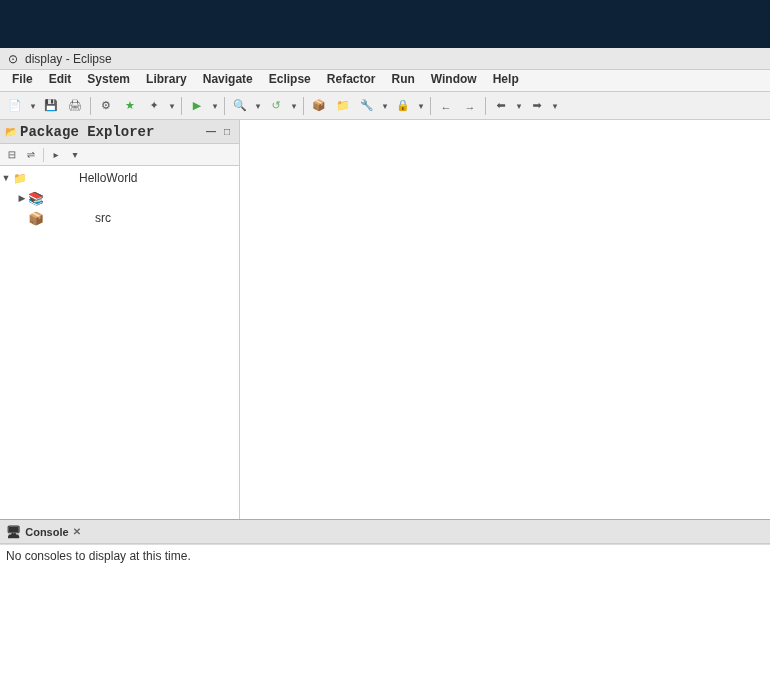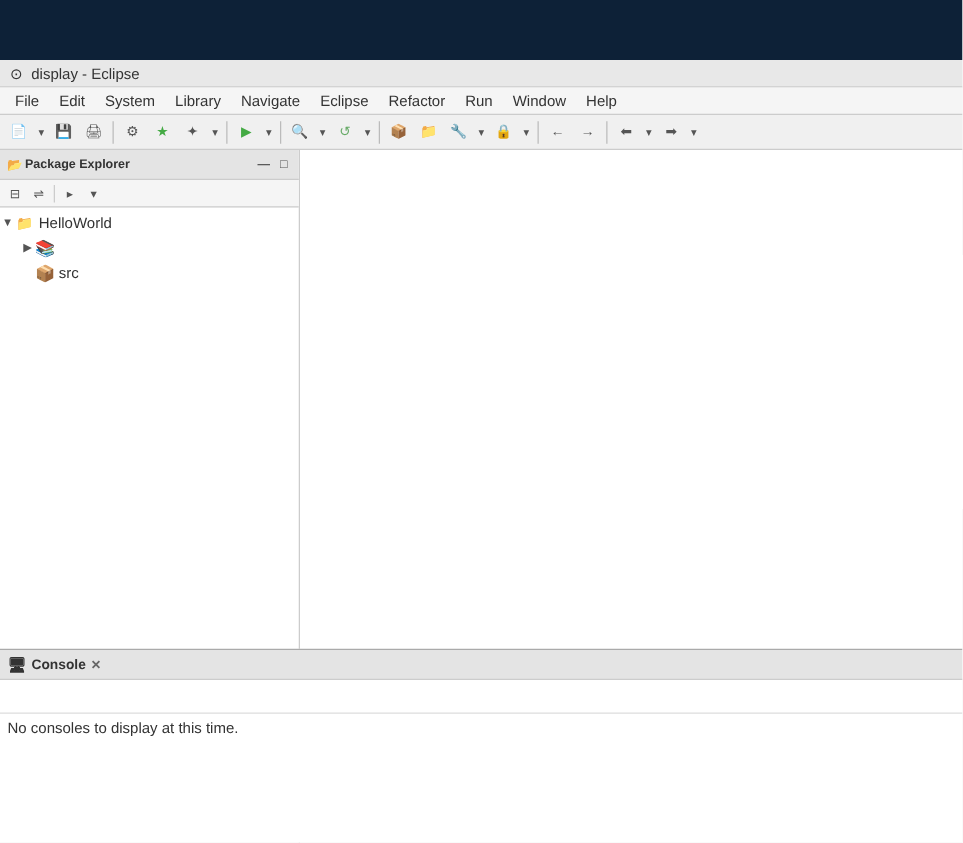--- a/index.html
+++ b/index.html
@@ -31,22 +31,23 @@
       align-items: center;
       justify-content: center;
     }
 
     
     .menu-bar {
       height: 22px;
       background: #f5f5f5;
       border-bottom: 1px solid #ccc;
       display: flex;
-      align-items: center;
+      align-items: flex-start;
       padding: 0 4px;
+      font-weight: bold;
     }
     .menu-item {
       padding: 2px 8px;
       font-size: 12px;
       color: #333;
       cursor: pointer;
       border-radius: 2px;
     }
 
     
@@ -111,21 +112,22 @@
       border-bottom: 1px solid #ccc;
       display: flex;
       align-items: center;
       padding: 0 4px;
       font-size: 11px;
       font-weight: bold;
       color: #333;
     }
     .panel-header-title {
       flex: 1;
-      font-size: 10px;
+      font-size: 14px;
+      font-family: Liberation Mono, monospace;
     }
     .panel-header-btn {
       width: 16px;
       height: 16px;
       display: inline-flex;
       align-items: center;
       justify-content: center;
       cursor: pointer;
       font-size: 10px;
       color: #555;
@@ -192,20 +194,21 @@
       display: inline-flex;
       align-items: center;
       justify-content: center;
       margin-right: 3px;
       flex-shrink: 0;
       font-size: 11px;
     }
     .tree-label {
       font-size: 12px;
       color: #333;
+      margin-left: 48px;
     }
 
     
     .panel-right {
       flex: 1;
       background: #fff;
       display: flex;
       flex-direction: column;
     }
     .editor-empty {
@@ -232,21 +235,20 @@
       padding: 0 6px;
       font-size: 11px;
       font-weight: bold;
       color: #333;
     }
     .bottom-panel-content {
       padding: 4px 6px;
       font-size: 12px;
       color: #333;
       border-top: 1px solid #ddd;
-      margin-top: 26px;
     }
 
     
     .console-tab {
       display: inline-flex;
       align-items: center;
       gap: 4px;
     }
     .close-x {
       font-size: 10px;

